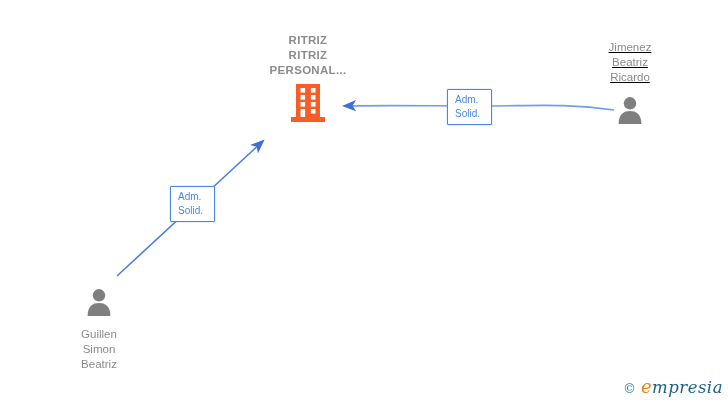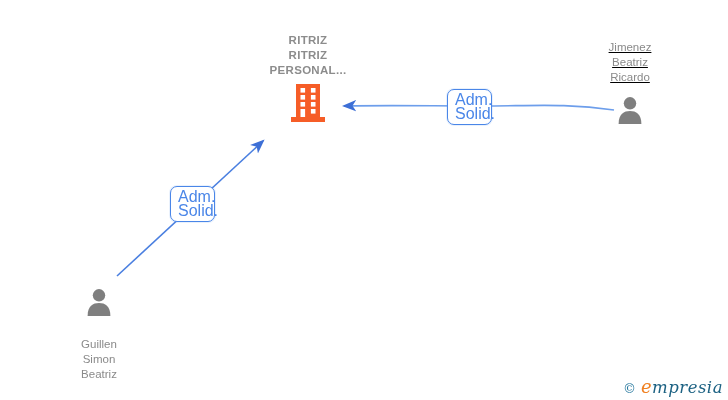--- a/index.html
+++ b/index.html
@@ -43,33 +43,33 @@
     color: #8a8a8a;
     white-space: nowrap;
   }
   .company-node .node-label {
     font-weight: bold;
     color: #8c8c8c;
     letter-spacing: 0.3px;
   }
   .company-node .icon-wrap { margin-top: 6px; }
   .person-node .icon-wrap { margin: 0; }
-  .person-node.icon-top .node-label { margin-top: 17px; }
+  .person-node.icon-top .node-label { margin-top: 7px; }
   .person-node.icon-bottom .icon-wrap { margin-top: 11px; }
 
   .edge-label {
     position: absolute;
     box-sizing: border-box;
     width: 45px;
     padding: 3px 0 3px 7px;
     border: 1.5px solid #4a86e8;
-    border-radius: 7px;
+    border-radius: 1px;
     background: #ffffff;
     color: #4a86e8;
-    font-size: 16px;
+    font-size: 10px;
     line-height: 14px;
     text-align: left;
     box-shadow: 0 0 0 1px rgba(109,158,235,0.15);
   }
 
   .logo {
     position: absolute;
     right: 5px;
     bottom: 3px;
     display: flex;

